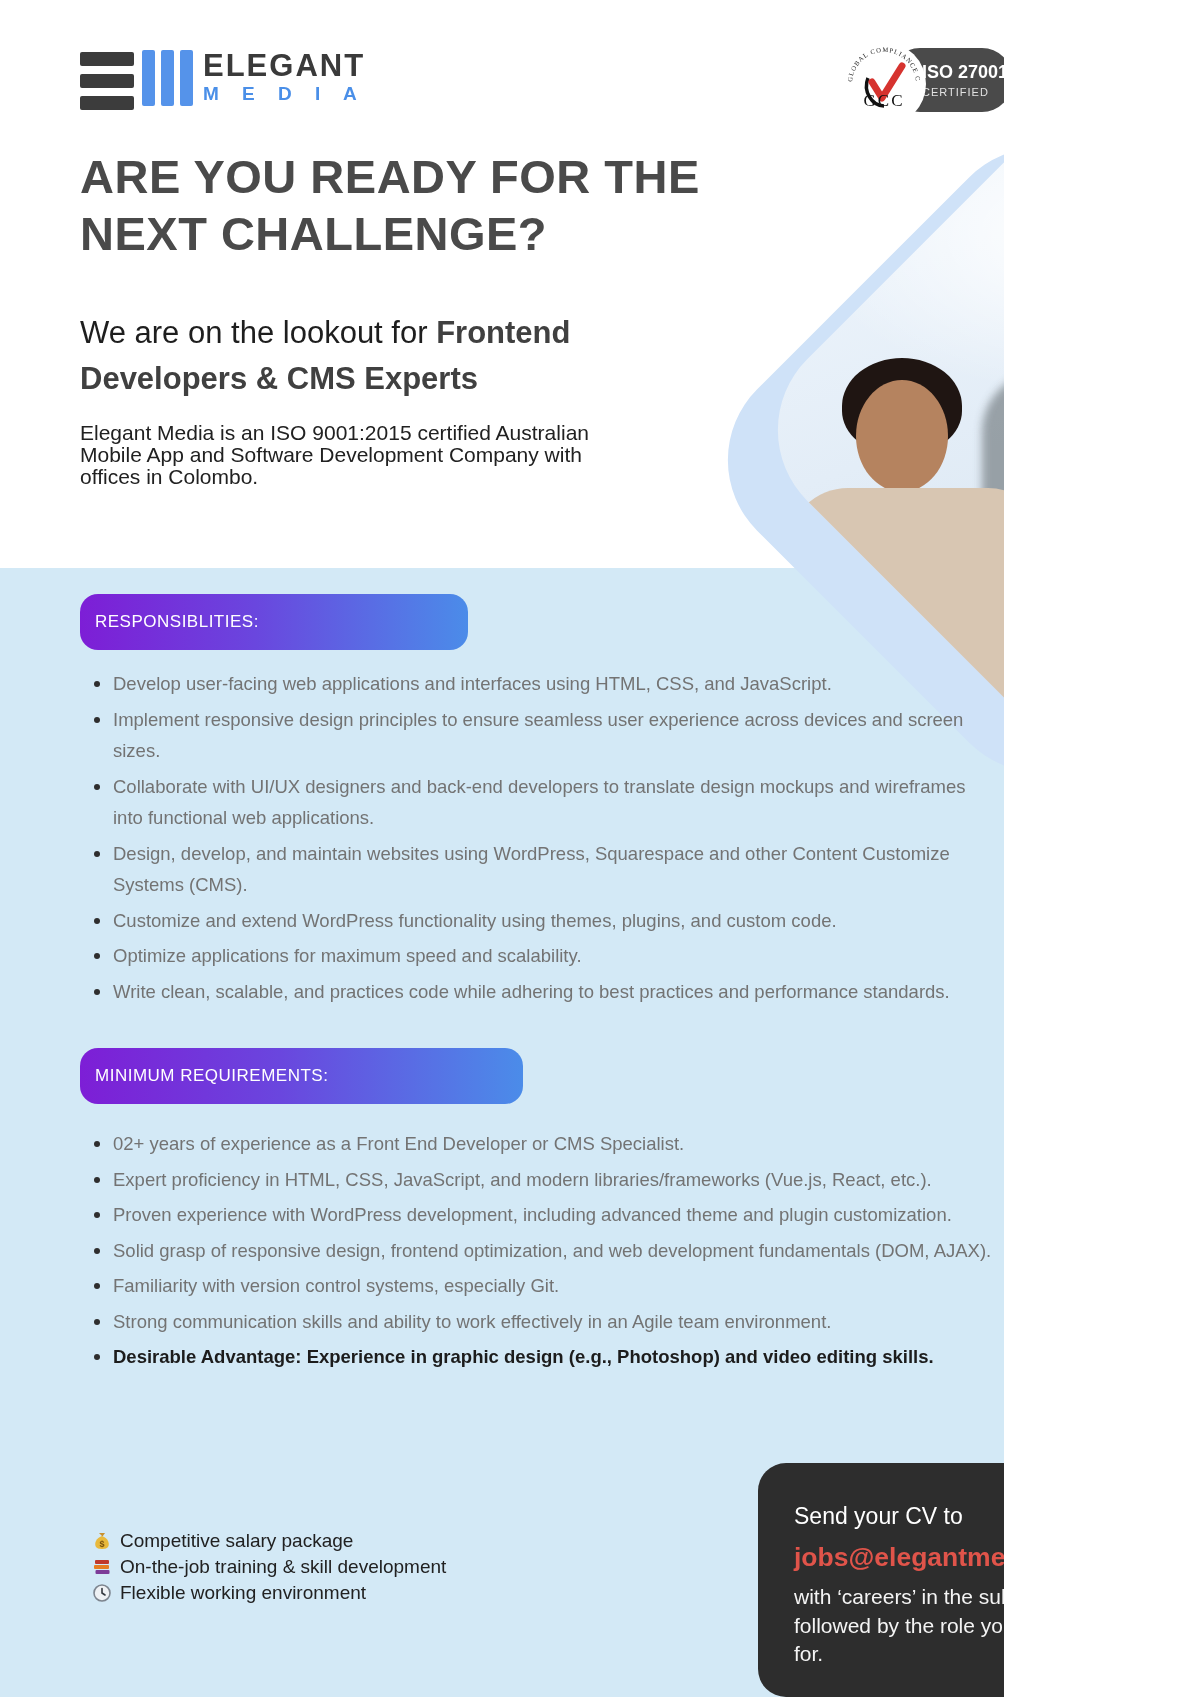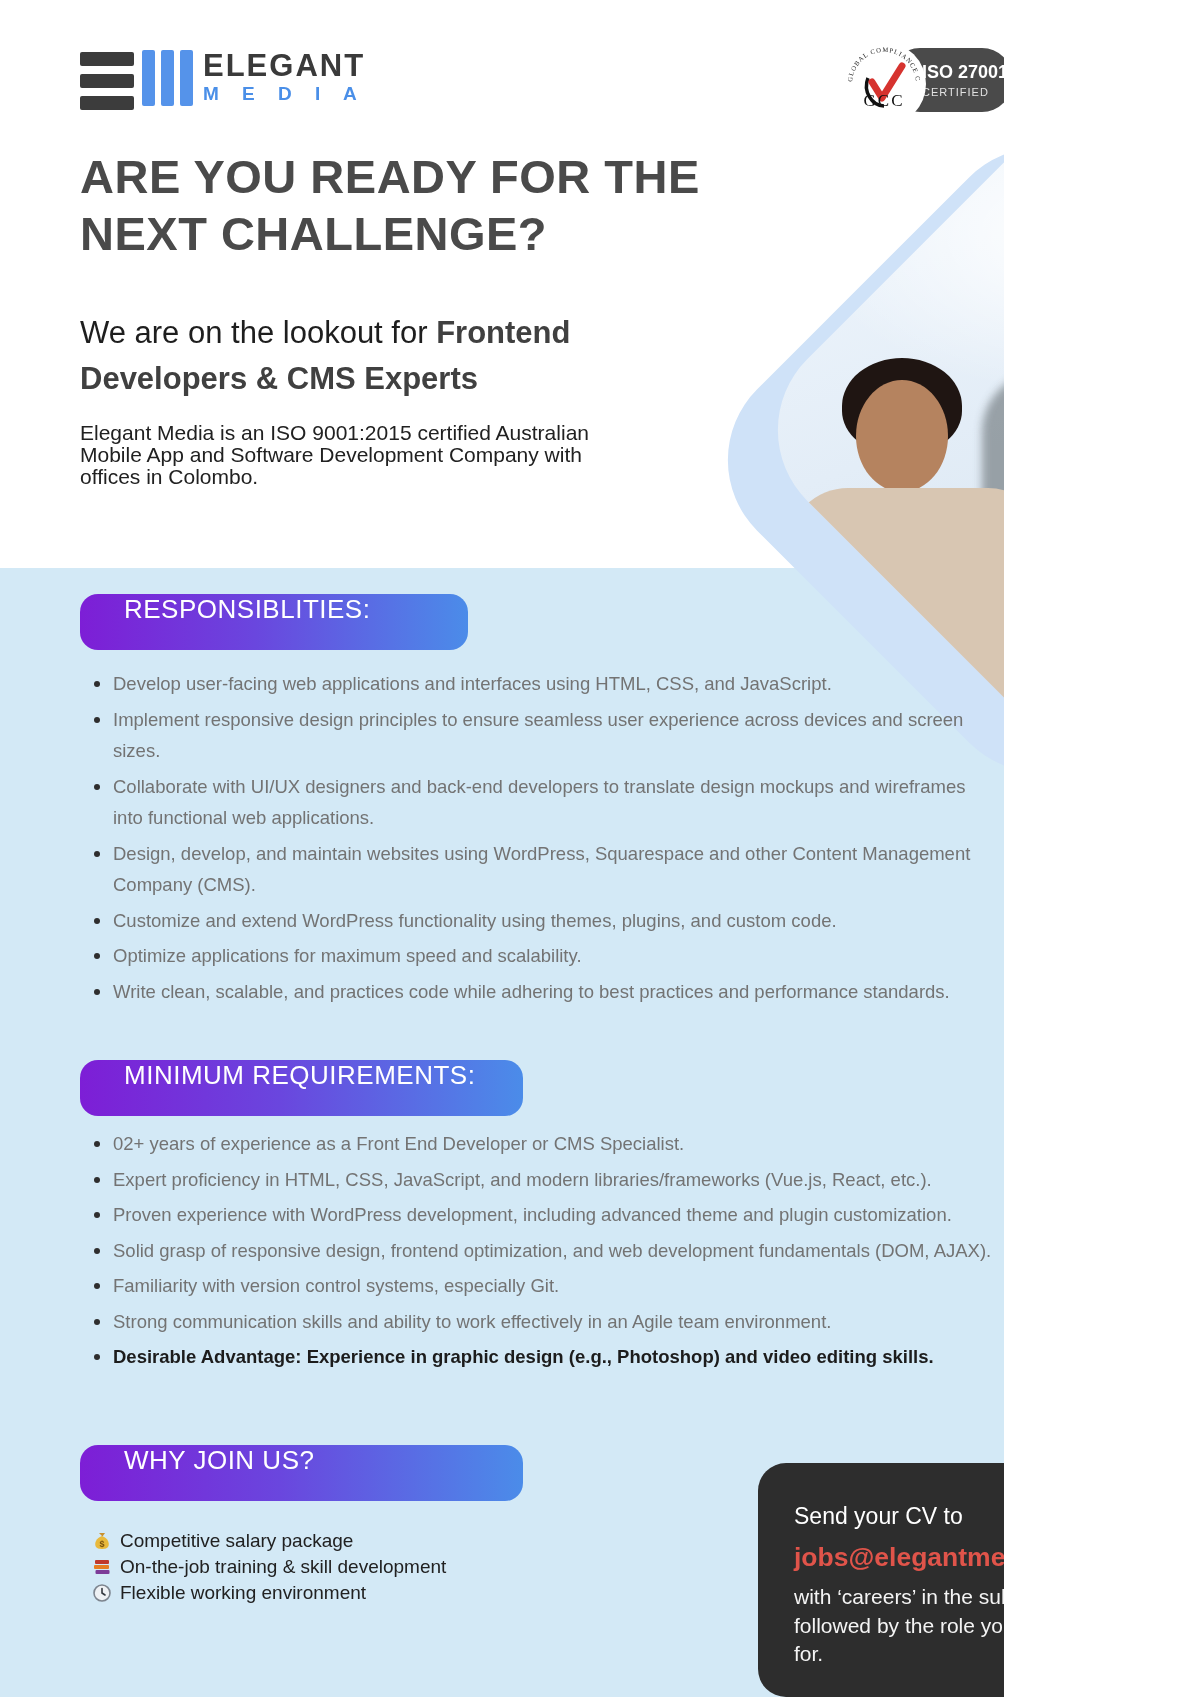--- a/index.html
+++ b/index.html
@@ -35,24 +35,24 @@
 
   
   .headline{position:absolute;left:80px;top:148px;font-size:47px;line-height:57px;font-weight:800;color:#4a4a4a;letter-spacing:.5px;}
   .subtitle{position:absolute;left:80px;top:310px;font-size:31px;line-height:46px;color:#1e1e1e;}
   .subtitle b{color:#404040;font-weight:800;}
   .about{position:absolute;left:80px;top:422px;width:560px;font-size:21px;line-height:22px;color:#212121;}
 
   
   .pill{position:absolute;left:80px;height:56px;border-radius:18px;
     background:linear-gradient(90deg,#7d1ed6 0%,#6a46de 45%,#4b8ce9 100%);
-    color:#ffffff;font-size:26px;font-weight:500;letter-spacing:.5px;
-    display:flex;align-items:flex-start;padding-left:44px;box-sizing:border-box;}
+    color:#ffffff;font-size:17px;font-weight:500;letter-spacing:.5px;
+    display:flex;align-items:center;padding-left:15px;box-sizing:border-box;}
   .pill-1{top:594px;width:388px;}
-  .pill-2{top:1048px;width:443px;margin-top:12px;}
+  .pill-2{top:1048px;width:443px;}
   .pill-3{top:1445px;width:443px;}
 
   
   .blist{position:absolute;left:80px;margin:0;padding:0;list-style:none;width:910px;}
   .blist-1{top:668px;}
   .blist-2{top:1128px;width:960px;}
   .blist li{position:relative;padding-left:33px;font-size:18.5px;line-height:31.5px;color:#737373;margin-bottom:4px;}
   .blist li::before{content:"";position:absolute;left:14px;top:13px;width:6px;height:6px;border-radius:50%;background:#2e2e2e;}
   .blist li.bold{font-weight:700;color:#1c1c1c;}
 
@@ -144,42 +144,39 @@
 
   <div class="about">Elegant Media is an ISO 9001:2015 certified Australian Mobile App and Software Development Company with offices in Colombo.</div>
 
   <div class="pill pill-1">
     <span>RESPONSIBLITIES:</span>
   </div>
   <ul class="blist blist-1">
     <li>Develop user-facing web applications and interfaces using HTML, CSS, and JavaScript.</li>
     <li>Implement responsive design principles to ensure seamless user experience across devices and screen sizes.</li>
     <li>Collaborate with UI/UX designers and back-end developers to translate design mockups and wireframes into functional web applications.</li>
-    <li>Design, develop, and maintain websites using WordPress, Squarespace and other Content Management Company (CMS).</li>
+    <li>Design, develop, and maintain websites using WordPress, Squarespace and other Content Customize Systems (CMS).</li>
     <li>Customize and extend WordPress functionality using themes, plugins, and custom code.</li>
     <li>Optimize applications for maximum speed and scalability.</li>
     <li>Write clean, scalable, and practices code while adhering to best practices and performance standards.</li>
   </ul>
 
   <div class="pill pill-2">
     <span>MINIMUM REQUIREMENTS:</span>
   </div>
   <ul class="blist blist-2">
     <li>02+ years of experience as a Front End Developer or CMS Specialist.</li>
     <li>Expert proficiency in HTML, CSS, JavaScript, and modern libraries/frameworks (Vue.js, React, etc.).</li>
     <li>Proven experience with WordPress development, including advanced theme and plugin customization.</li>
     <li>Solid grasp of responsive design, frontend optimization, and web development fundamentals (DOM, AJAX).</li>
     <li>Familiarity with version control systems, especially Git.</li>
     <li>Strong communication skills and ability to work effectively in an Agile team environment.</li>
     <li class="bold">Desirable Advantage: Experience in graphic design (e.g., Photoshop) and video editing skills.</li>
   </ul>
 
-  <div class="pill pill-3">
-    <span>WHY JOIN US?</span>
-  </div>
   <div class="benefits">
     <div class="benefit">
       <svg class="bicon" viewBox="0 0 20 20">
         <path d="M7 2 h6 l-2.5 3.5 Z" fill="#c9912f"></path>
         <path d="M10 5 C4 7 2.5 12 3.5 15 c.8 2.4 4 3 6.5 3 s5.7-.6 6.5-3 C17.5 12 16 7 10 5 Z" fill="#e8b93c"></path>
         <text x="10" y="15.5" font-size="9" font-weight="bold" text-anchor="middle" fill="#7a5410" font-family="Liberation Sans, sans-serif">$</text>
       </svg>
       <span>Competitive salary package</span>
     </div>
     <div class="benefit">

